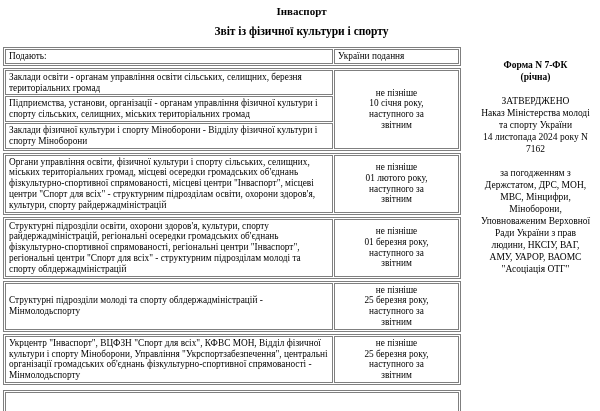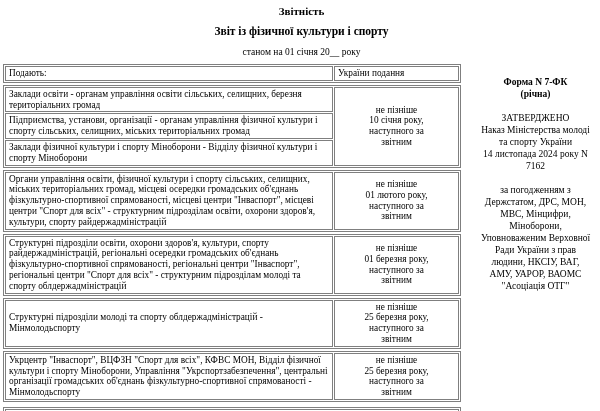--- a/index.html
+++ b/index.html
@@ -73,23 +73,22 @@
     min-height: 58px;
     padding: 2px 4px;
     font-size: 9.3px; line-height: 11px;
   }
 </style>
 </head>
 <body>
 
 <div class="page">
 
-  <div class="title1">Звітність</div>
+  <div class="title1">Інваспорт</div>
   <div class="title2">Звіт із фізичної культури і спорту</div>
-  <div class="subtitle">станом на 01 січня 20__ року</div>
 
   <div class="content">
 
     <div class="left-col">
 
       <table class="grp">
         <colgroup>
             <col class="c1">
             <col class="c2">
           </colgroup>

